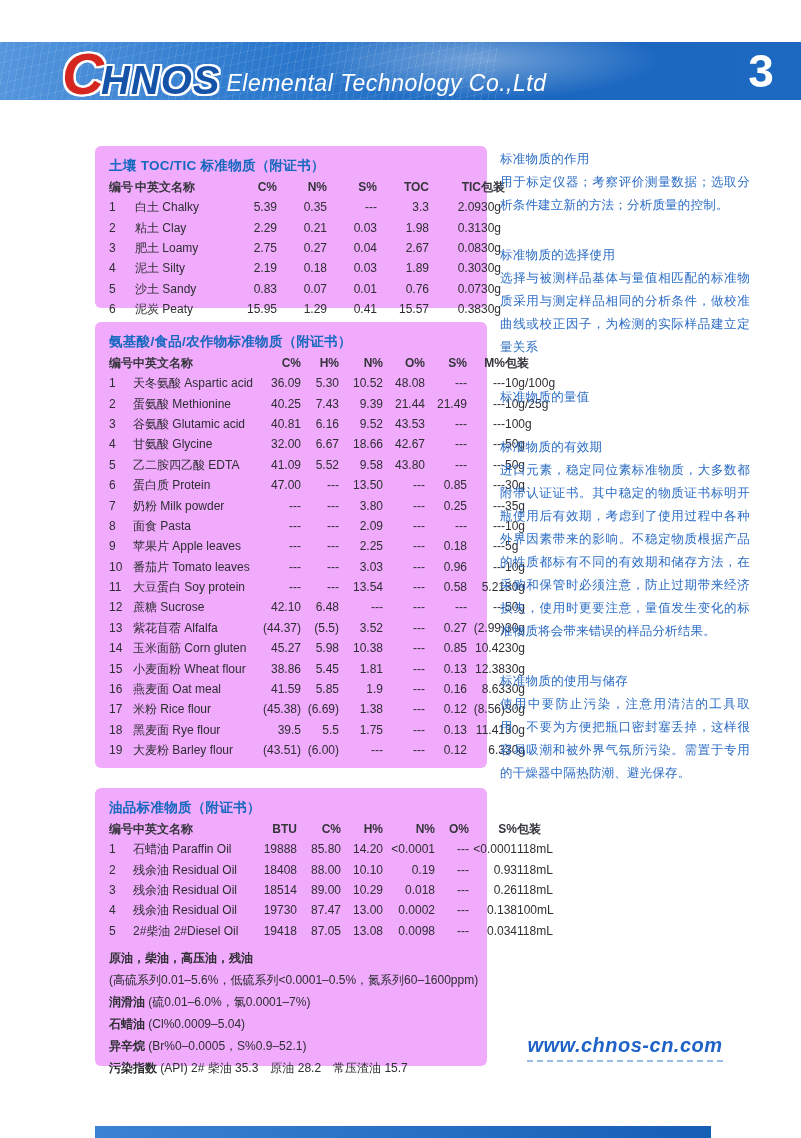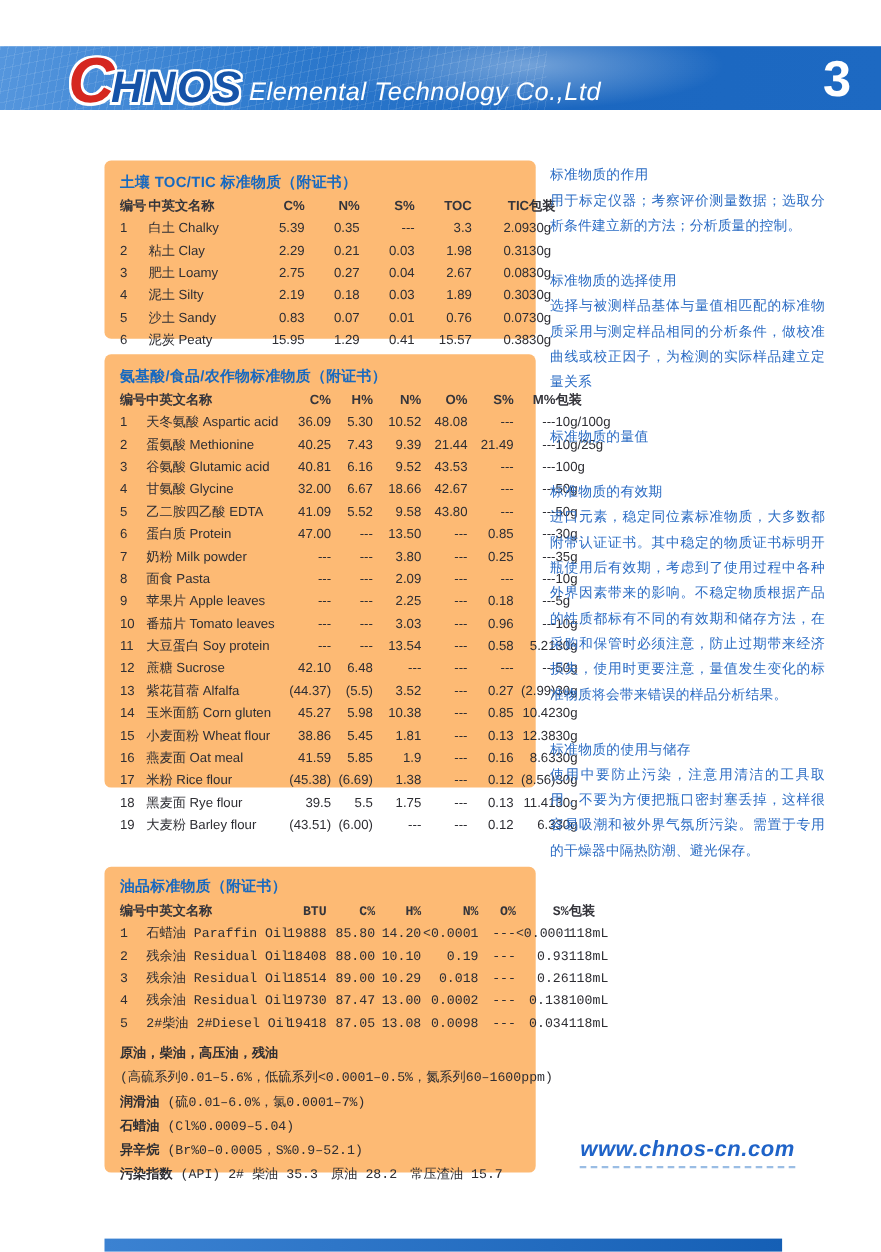--- a/index.html
+++ b/index.html
@@ -43,25 +43,25 @@
     font-style:italic;font-size:23px;line-height:30px;color:#ffffff;
     margin-left:6px;margin-bottom:2px;letter-spacing:.5px;white-space:nowrap;
   }
   .page-number{
     position:absolute;right:18px;top:44px;width:44px;text-align:center;
     color:#ffffff;font-size:46px;font-weight:bold;line-height:54px;
   }
   
   .panel{
     position:absolute;left:95px;width:392px;box-sizing:border-box;
-    background:#fdba74;border-radius:6px;padding:11px 14px 8px 14px;
+    background:#f0abfc;border-radius:6px;padding:11px 14px 8px 14px;
   }
   .panel-1{top:146px;height:162px;}
-  .panel-2{top:322px;height:394px;}
-  .panel-3{top:788px;height:278px;font-family:Liberation Mono, monospace;}
+  .panel-2{top:322px;height:446px;}
+  .panel-3{top:788px;height:278px;}
   .panel-title{
     color:#1769c0;font-weight:bold;font-size:13.5px;line-height:17px;margin-bottom:3px;
     letter-spacing:.3px;
   }
   .stable{width:100%;border-collapse:collapse;table-layout:fixed;font-size:12px;color:#2e2e33;}
   .stable th,.stable td{padding:3.9px 0;line-height:1.05;white-space:nowrap;text-align:right;}
   .stable th{font-weight:bold;color:#35353b;}
   .stable tr>*:nth-child(1),.stable tr>*:nth-child(2){text-align:left;}
   .t1 tr>*:nth-child(1){width:26px}.t1 tr>*:nth-child(2){width:96px}
   .t1 tr>*:nth-child(3){width:46px}.t1 tr>*:nth-child(4){width:50px}

